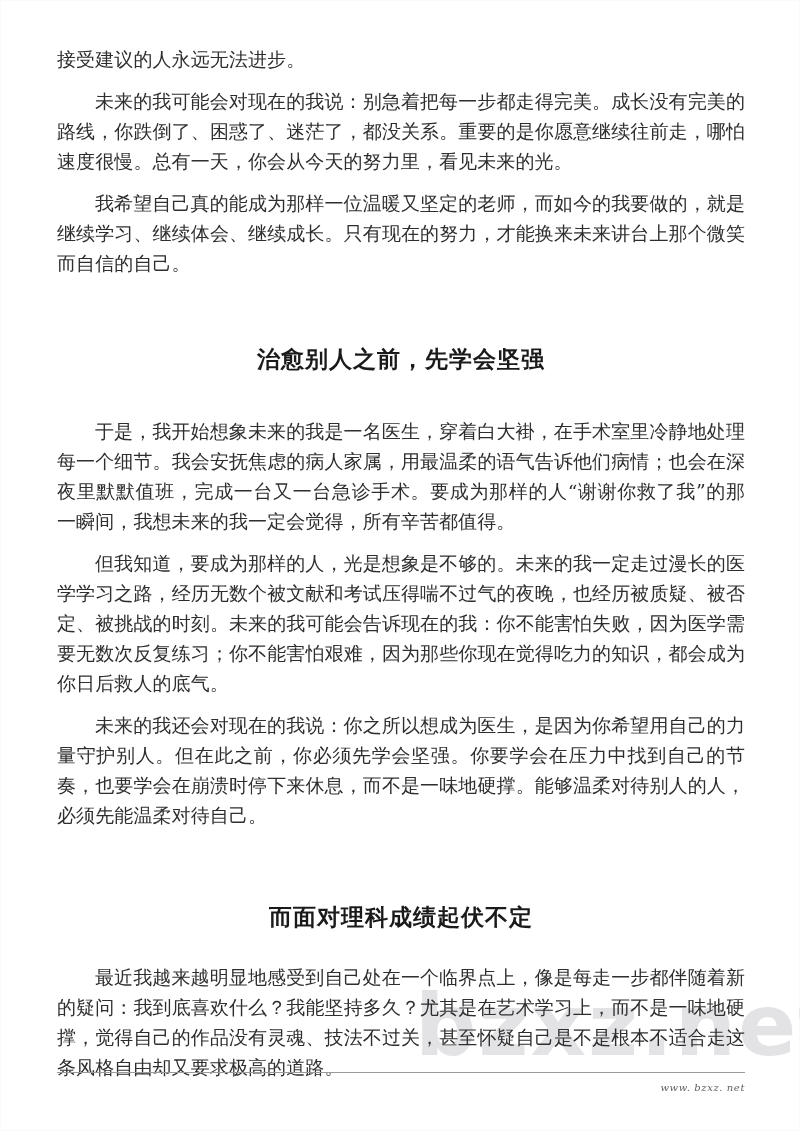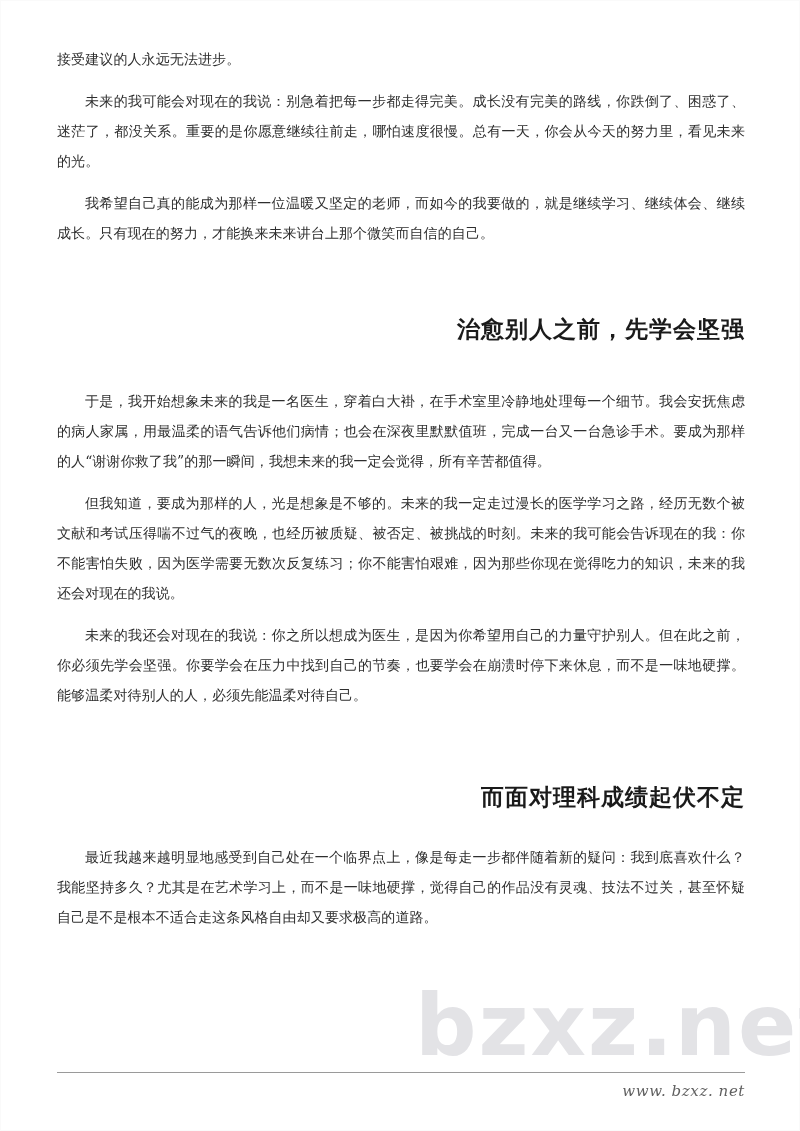--- a/index.html
+++ b/index.html
@@ -29,38 +29,38 @@
   .content {
     position: absolute;
     left: 57px;
     top: 44px;
     width: 688px;
   }
 
   .para {
     margin: 0 0 0 0;
     text-indent: 2em;
-    font-size: 14px;
+    font-size: 19px;
     line-height: 30px;
     text-align: justify;
     text-justify: inter-ideograph;
     color: #2e2e2e;
     letter-spacing: 0.1px;
   }
   .para.no-indent {
     text-indent: 0;
   }
   .gap-sm { height: 12px; }
   .gap-md { height: 28px; }
   .gap-lg { height: 58px; }
   .gap-xl { height: 64px; }
 
   .section-title {
     margin: 0;
-    text-align: right;
+    text-align: center;
     font-size: 23px;
     font-weight: bold;
     color: #1a1a1a;
     letter-spacing: 1px;
     line-height: 34px;
     font-family: "DejaVu Serif", "Liberation Serif", serif;
   }
 
   
   .watermark {
@@ -89,21 +89,21 @@
   }
   .footer-rule {
     height: 1px;
     width: 100%;
     background: #9a9a9a;
   }
   .footer-text {
     margin-top: 9px;
     text-align: right;
     font-style: italic;
-    font-size: 15px;
+    font-size: 10px;
     color: #5f5f5f;
     font-family: "DejaVu Serif", "Liberation Serif", serif;
     letter-spacing: 0.6px;
   }
 </style>
 </head>
 <body>
 
 <div id="page">
 
@@ -123,21 +123,21 @@
 
     <h2 class="section-title">治愈别人之前，先学会坚强</h2>
 
     <div class="gap-md"></div>
 
     <div class="gap-sm"></div>
 
     <p class="para">于是，我开始想象未来的我是一名医生，穿着白大褂，在手术室里冷静地处理每一个细节。我会安抚焦虑的病人家属，用最温柔的语气告诉他们病情；也会在深夜里默默值班，完成一台又一台急诊手术。要成为那样的人“谢谢你救了我”的那一瞬间，我想未来的我一定会觉得，所有辛苦都值得。</p>
     <div class="gap-sm"></div>
 
-    <p class="para">但我知道，要成为那样的人，光是想象是不够的。未来的我一定走过漫长的医学学习之路，经历无数个被文献和考试压得喘不过气的夜晚，也经历被质疑、被否定、被挑战的时刻。未来的我可能会告诉现在的我：你不能害怕失败，因为医学需要无数次反复练习；你不能害怕艰难，因为那些你现在觉得吃力的知识，未来的我还会对现在的我说。</p>
+    <p class="para">但我知道，要成为那样的人，光是想象是不够的。未来的我一定走过漫长的医学学习之路，经历无数个被文献和考试压得喘不过气的夜晚，也经历被质疑、被否定、被挑战的时刻。未来的我可能会告诉现在的我：你不能害怕失败，因为医学需要无数次反复练习；你不能害怕艰难，因为那些你现在觉得吃力的知识，都会成为你日后救人的底气。</p>
     <div class="gap-sm"></div>
 
     <p class="para">未来的我还会对现在的我说：你之所以想成为医生，是因为你希望用自己的力量守护别人。但在此之前，你必须先学会坚强。你要学会在压力中找到自己的节奏，也要学会在崩溃时停下来休息，而不是一味地硬撑。能够温柔对待别人的人，必须先能温柔对待自己。</p>
     <div class="gap-sm"></div>
 
 
     <div class="gap-lg"></div>
 
     <h2 class="section-title">而面对理科成绩起伏不定</h2>
 

